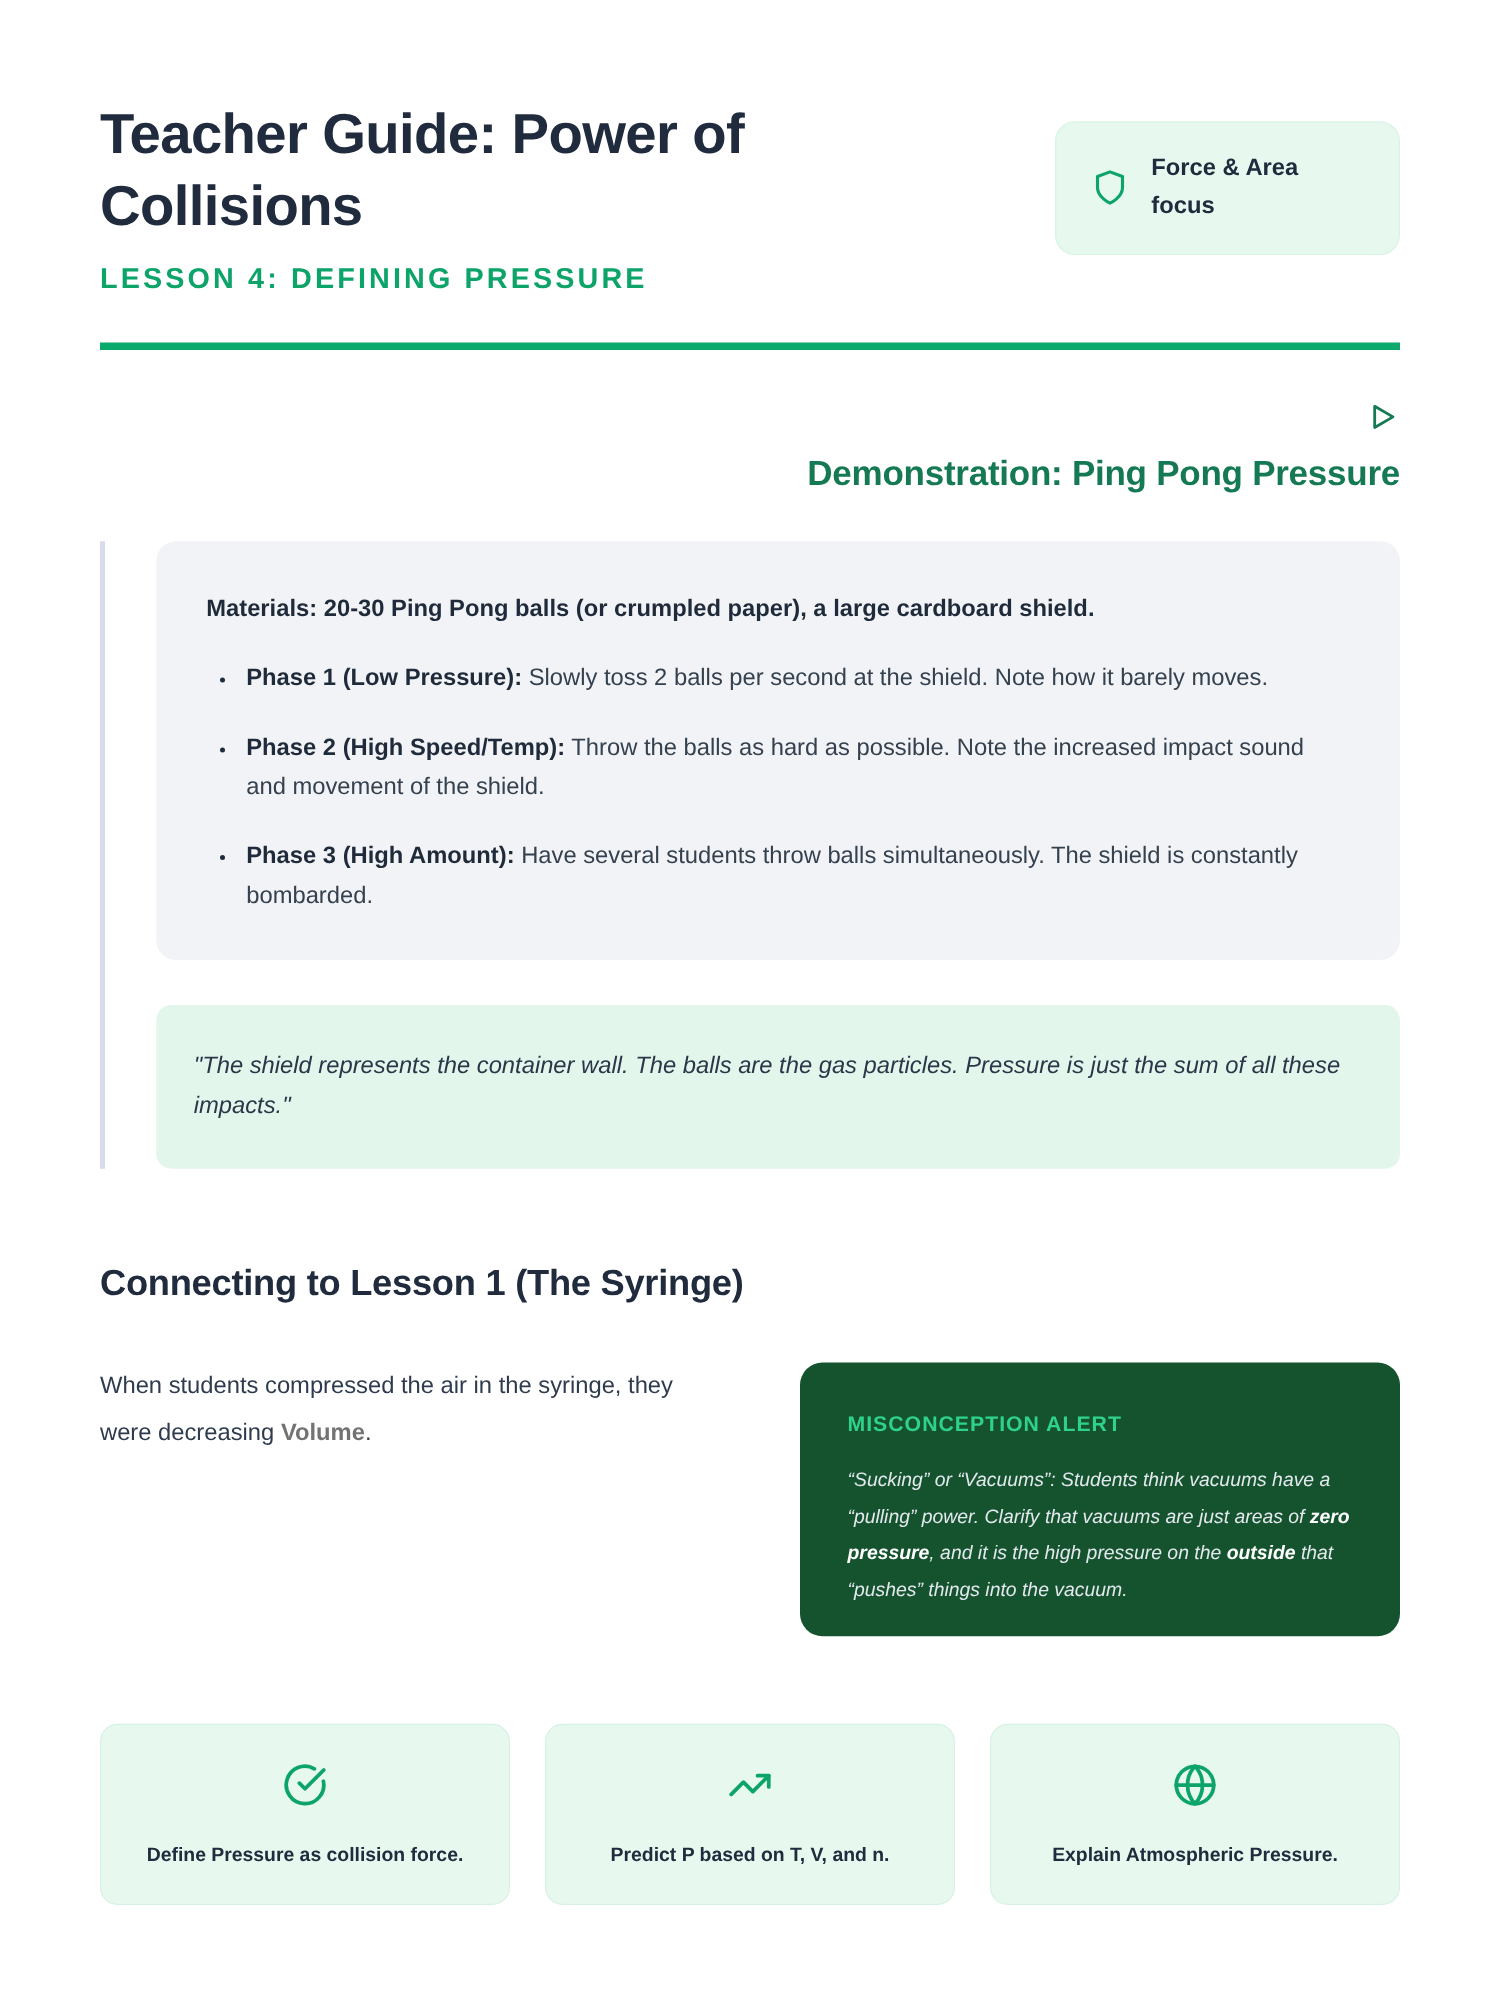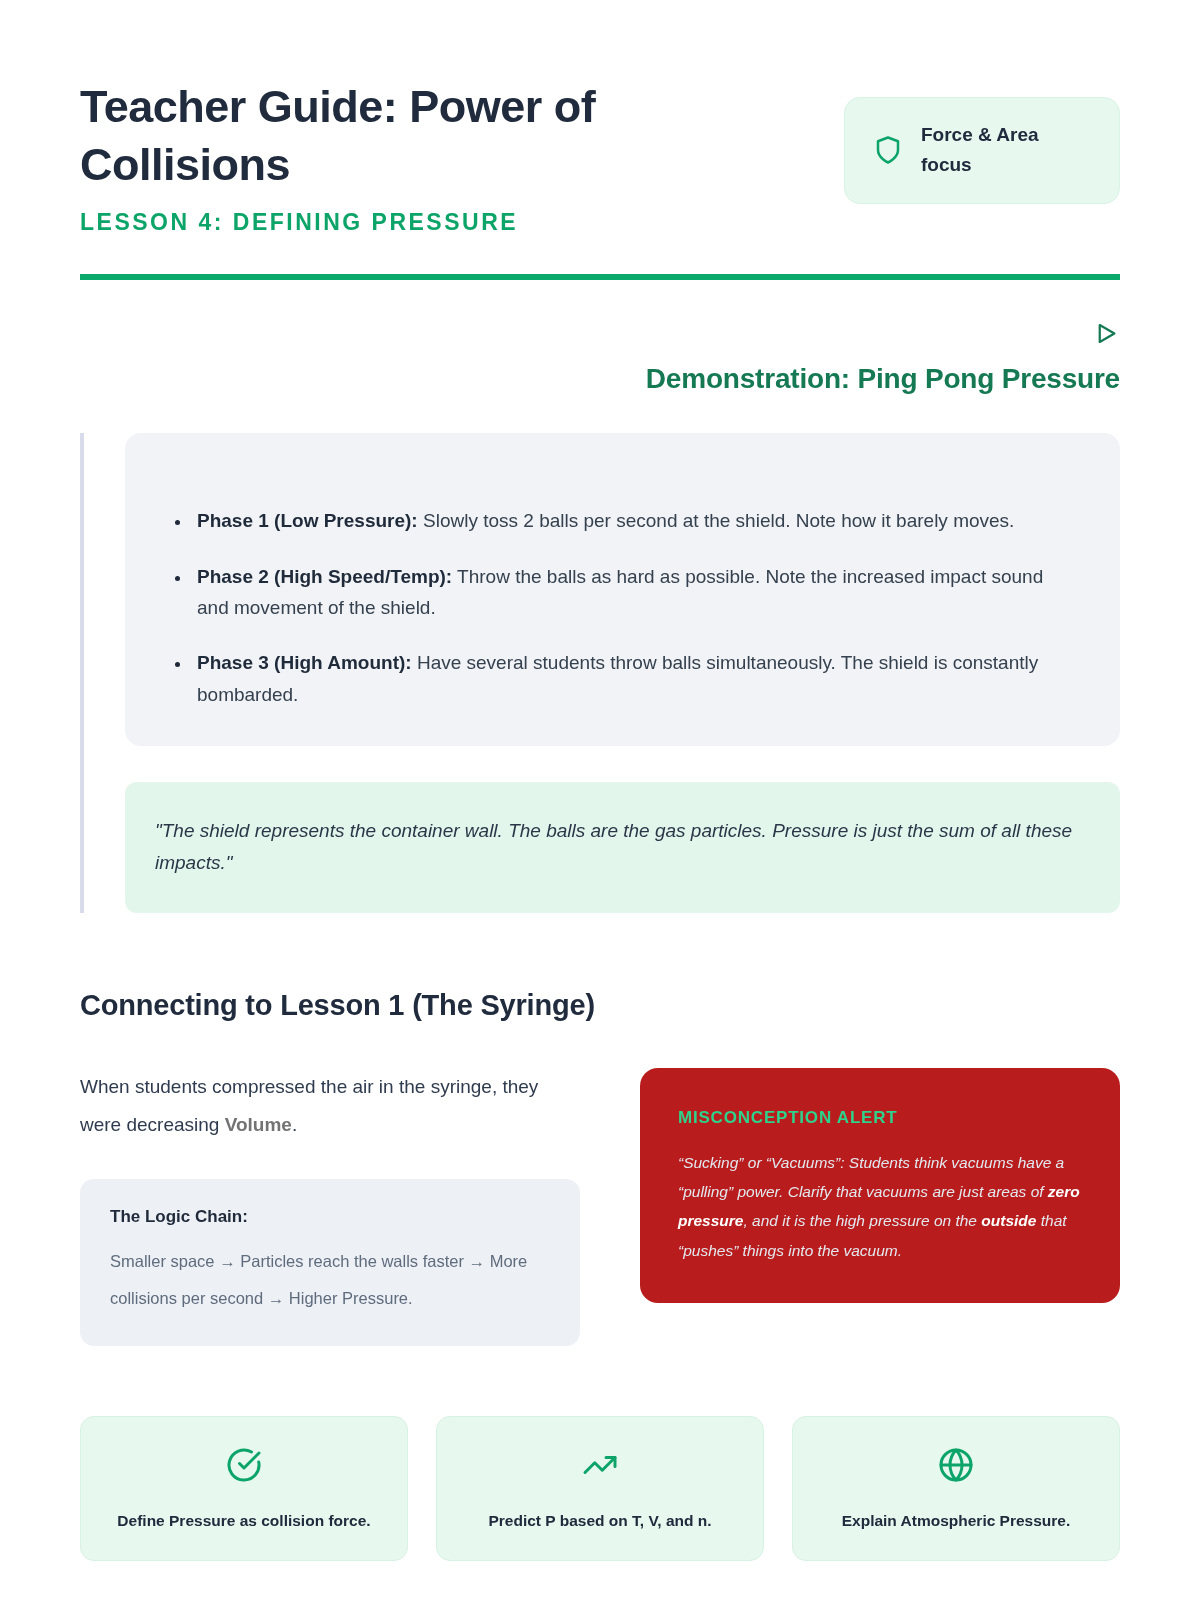--- a/index.html
+++ b/index.html
@@ -72,21 +72,21 @@
   .col-right { width:480px; }
   .syringe-paragraph { font-size:19px; line-height:2.05; color:#2f3b4e; }
   .syringe-paragraph strong { color:#737373; }
   .logic-card {
     margin-top:34px; background:#edf0f5; border-radius:14px;
     padding:28px 30px 30px 30px;
   }
   .logic-title { font-size:17px; font-weight:700; color:#1f2a3a; }
   .logic-text { margin-top:16px; font-size:16.5px; line-height:2.2; color:#5f6c7e; }
   .misconception-card {
-    background:#b91c1c; border-radius:18px; padding:40px 38px 38px 38px;
+    background:#14532d; border-radius:18px; padding:40px 38px 22px 38px;
   }
   .misconception-title {
     font-size:17px; font-weight:800; color:#2fd28c; letter-spacing:0.8px;
   }
   .misconception-text {
     margin-top:20px; font-size:15.5px; line-height:1.9; font-style:italic;
     color:#e3e8ef;
   }
   .misconception-text strong { color:#ffffff; }
 
@@ -129,42 +129,39 @@
       <svg width="27" height="27" viewBox="0 0 24 24" fill="none" stroke="#157a53" stroke-width="2" stroke-linecap="round" stroke-linejoin="round">
         <path d="M6 4.5 19 12 6 19.5Z"></path>
       </svg>
     </span>
     <h2 class="section1-heading">Demonstration: Ping Pong Pressure</h2>
   </div>
 
   <div class="demo-block">
 
     <div class="materials-card">
+      <div class="materials-lead">Materials: 20-30 Ping Pong balls (or crumpled paper), a large cardboard shield.</div>
       <ul class="phase-list">
         <li><span class="phase-label">Phase 1 (Low Pressure):</span><span> Slowly toss 2 balls per second at the shield. Note how it barely moves.</span></li>
         <li><span class="phase-label">Phase 2 (High Speed/Temp):</span><span> Throw the balls as hard as possible. Note the increased impact sound and movement of the shield.</span></li>
         <li><span class="phase-label">Phase 3 (High Amount):</span><span> Have several students throw balls simultaneously. The shield is constantly bombarded.</span></li>
       </ul>
     </div>
 
     <div class="quote-card">
       <span>"The shield represents the container wall. The balls are the gas particles. Pressure is just the sum of all these impacts."</span>
     </div>
   </div>
 
   <h2 class="section2-heading">Connecting to Lesson 1 (The Syringe)</h2>
 
   <div class="columns">
     <div class="col-left">
       <p class="syringe-paragraph"><span>When students compressed the air in the syringe, they were decreasing </span><strong>Volume</strong><span>.</span></p>
 
-      <div class="logic-card">
-        <div class="logic-title">The Logic Chain:</div>
-        <div class="logic-text">Smaller space → Particles reach the walls faster → More collisions per second → Higher Pressure.</div>
-      </div>
     </div>
 
     <div class="col-right">
       <div class="misconception-card">
         <div class="misconception-title">MISCONCEPTION ALERT</div>
         <p class="misconception-text"><span>“Sucking” or “Vacuums”: Students think vacuums have a “pulling” power. Clarify that vacuums are just areas of </span><strong>zero pressure</strong><span>, and it is the high pressure on the </span><strong>outside</strong><span> that “pushes” things into the vacuum.</span></p>
       </div>
     </div>
   </div>
 

